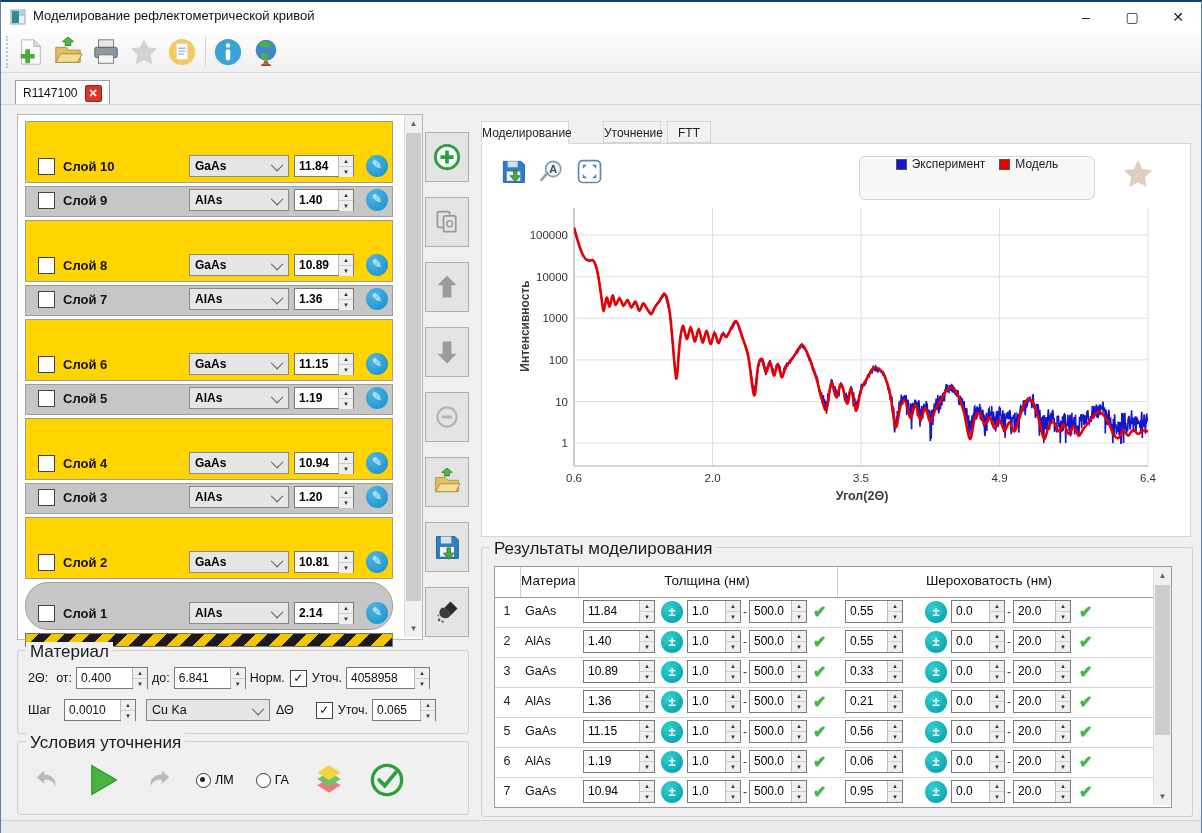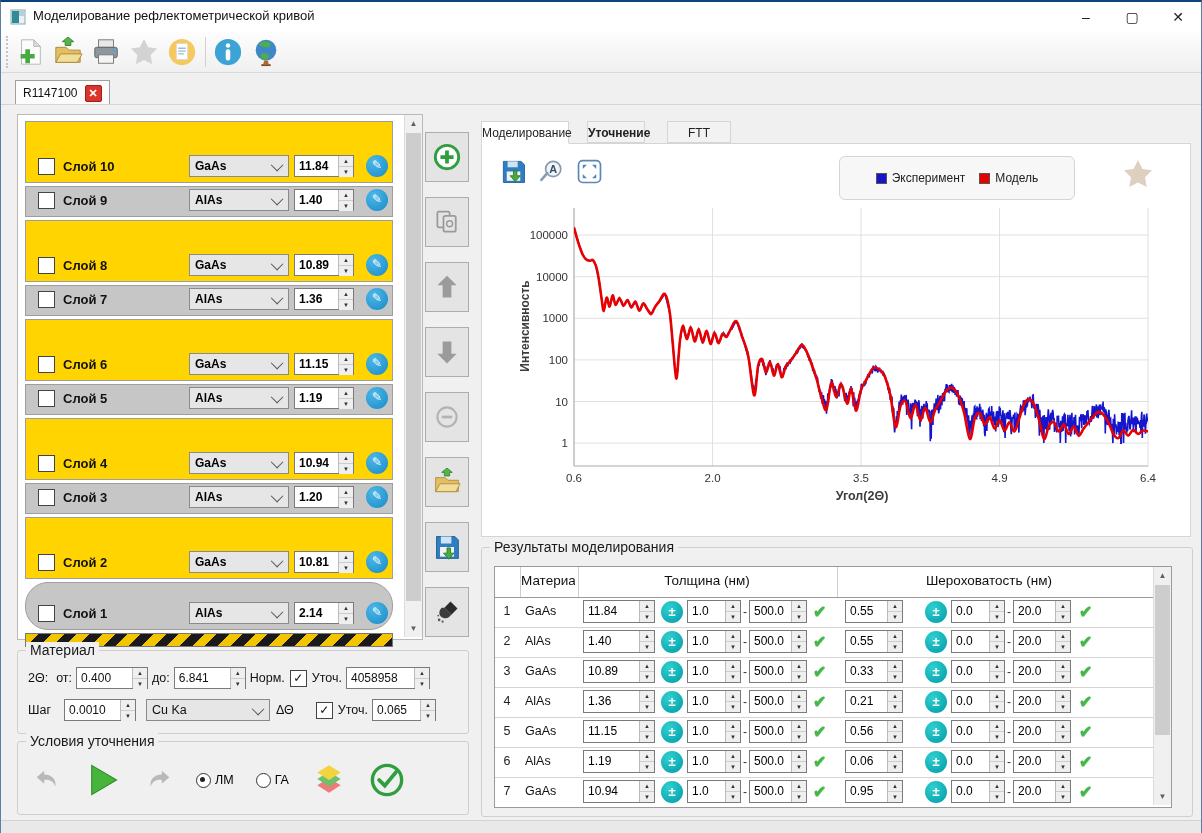--- a/index.html
+++ b/index.html
@@ -45,35 +45,35 @@
   #hazard{height:12px;border:1px solid #777;background:repeating-linear-gradient(135deg,#f2c500 0 9px,#1a1a1a 9px 18px);}
   
   .vscroll{position:absolute;width:17px;background:#f0f0f0;border-left:1px solid #dcdcdc;}
   .vscroll .arr{position:absolute;left:0;width:17px;height:17px;font-size:8px;color:#606060;text-align:center;line-height:17px;}
   .vscroll .arr.up{top:0;} .vscroll .arr.dn{bottom:0;}
   .vscroll .thumb{position:absolute;left:1px;width:15px;background:#cdcdcd;}
   
   .sbtn{position:absolute;left:424px;width:42px;height:48px;background:#e4e4e4;border:1px solid #adadad;display:flex;align-items:center;justify-content:center;}
   
   .gbox{position:absolute;border:1px solid #cfcfcf;border-radius:3px;}
-  .gbox>.gtitle{position:absolute;left:8px;top:-9px;background:#f0f0f0;padding:0 4px;font-size:14px;color:#1a1a1a;text-align:center;}
+  .gbox>.gtitle{position:absolute;left:8px;top:-9px;background:#f0f0f0;padding:0 4px;font-size:17px;color:#1a1a1a;text-align:center;}
   
   .prow{position:absolute;left:10px;display:flex;align-items:center;font-size:12.5px;color:#111;}
   .prow .spin{margin:0 4px;}
   
   #refrow{position:absolute;left:14px;top:20px;display:flex;align-items:center;gap:22px;}
   .radio{display:flex;align-items:center;gap:4px;font-size:12.5px;}
   .radio .rb{width:13px;height:13px;border:1px solid #333;border-radius:50%;background:#fff;position:relative;}
   .radio .rb.sel:before{content:"";position:absolute;left:3px;top:3px;width:5px;height:5px;border-radius:50%;background:#222;}
   
   .rtab{position:absolute;top:119px;height:22px;background:#f2f2f2;border:1px solid #d5d5d5;font-size:12px;color:#222;text-align:center;line-height:22px;box-sizing:border-box;}
   .rtab.active{background:#fff;border-bottom:1px solid #fff;height:23px;z-index:2;}
   #rpanel{position:absolute;left:480px;top:141px;width:710px;height:394px;background:#fff;border:1px solid #d5d5d5;box-sizing:border-box;}
   .cicon{position:absolute;top:14px;width:27px;height:27px;}
-  #legend{position:absolute;left:357px;top:12px;width:234px;height:42px;background:#f7f7f7;border:1px solid #d5d5d5;border-radius:6px;display:flex;align-items:center;justify-content:center;gap:14px;font-size:12px;color:#222;}
+  #legend{position:absolute;left:377px;top:12px;width:234px;height:42px;background:#f7f7f7;border:1px solid #d5d5d5;border-radius:6px;display:flex;align-items:flex-start;justify-content:center;gap:14px;font-size:12px;color:#222;}
   .lg-item{display:flex;align-items:center;gap:5px;}
   .swatch{width:9px;height:9px;border:1px solid #555;}
   #chart-star{position:absolute;left:640px;top:14px;width:32px;height:32px;}
   #ylab{position:absolute;left:-22px;top:175px;transform:rotate(-90deg);transform-origin:center;font-size:12px;font-weight:bold;color:#3c3c3c;width:130px;text-align:center;}
   #xlab{position:absolute;left:300px;top:345px;width:160px;text-align:center;font-size:12.5px;font-weight:bold;color:#3c3c3c;}
   
   #resbox{left:480px;top:545px;width:710px;height:268px;}
   #rtable{position:absolute;left:12px;top:18px;width:676px;height:240px;border:1px solid #9a9a9a;background:#fff;overflow:hidden;}
   #thead{position:absolute;left:0;top:0;width:659px;height:30px;border-bottom:1px solid #9a9a9a;font-size:13.5px;color:#111;}
   #thead .hc{position:absolute;top:6px;text-align:center;overflow:hidden;white-space:nowrap;}
@@ -488,22 +488,22 @@
           <path d="M16 2l-11 7 11 7 11-7z" fill="#f5d33f"></path>
         </svg>
       <svg width="36" height="36" viewBox="0 0 32 32">
           <circle cx="16" cy="16" r="13" fill="none" stroke="#2f9e3f" stroke-width="3"></circle>
           <path d="M9 16l5 5 10-12" fill="none" stroke="#2f9e3f" stroke-width="3.4" stroke-linecap="round"></path>
         </svg>
     </div>
   </div>
 
   <div class="rtab active" style="left:480px;width:88px;">Моделирование</div>
-  <div class="rtab" style="left:586px;width:58px;font-weight:bold;">Уточнение</div>
-  <div class="rtab" style="left:666px;width:64px;">FTT</div>
+  <div class="rtab" style="left:602px;width:58px;">Уточнение</div>
+  <div class="rtab" style="left:666px;width:44px;">FTT</div>
 
   <div id="rpanel">
     <svg class="cicon" style="left:18px" viewBox="0 0 32 32">
         <path d="M4 4h21l4 4v21H4z" fill="#2f7ec1" stroke="#1d5c94"></path>
         <rect x="9" y="4" width="12" height="7" fill="#cfe3f2"></rect>
         <rect x="8" y="16" width="16" height="11" fill="#f2f2f2"></rect>
         <path d="M20 15v6h4l-6 7-6-7h4v-6z" fill="#49a942" stroke="#2c7d2c"></path>
       </svg>
     <svg class="cicon" style="left:56px" viewBox="0 0 32 32">
         <circle cx="18" cy="13" r="9" fill="#f4f4f4" stroke="#8a9bb0" stroke-width="2"></circle>

